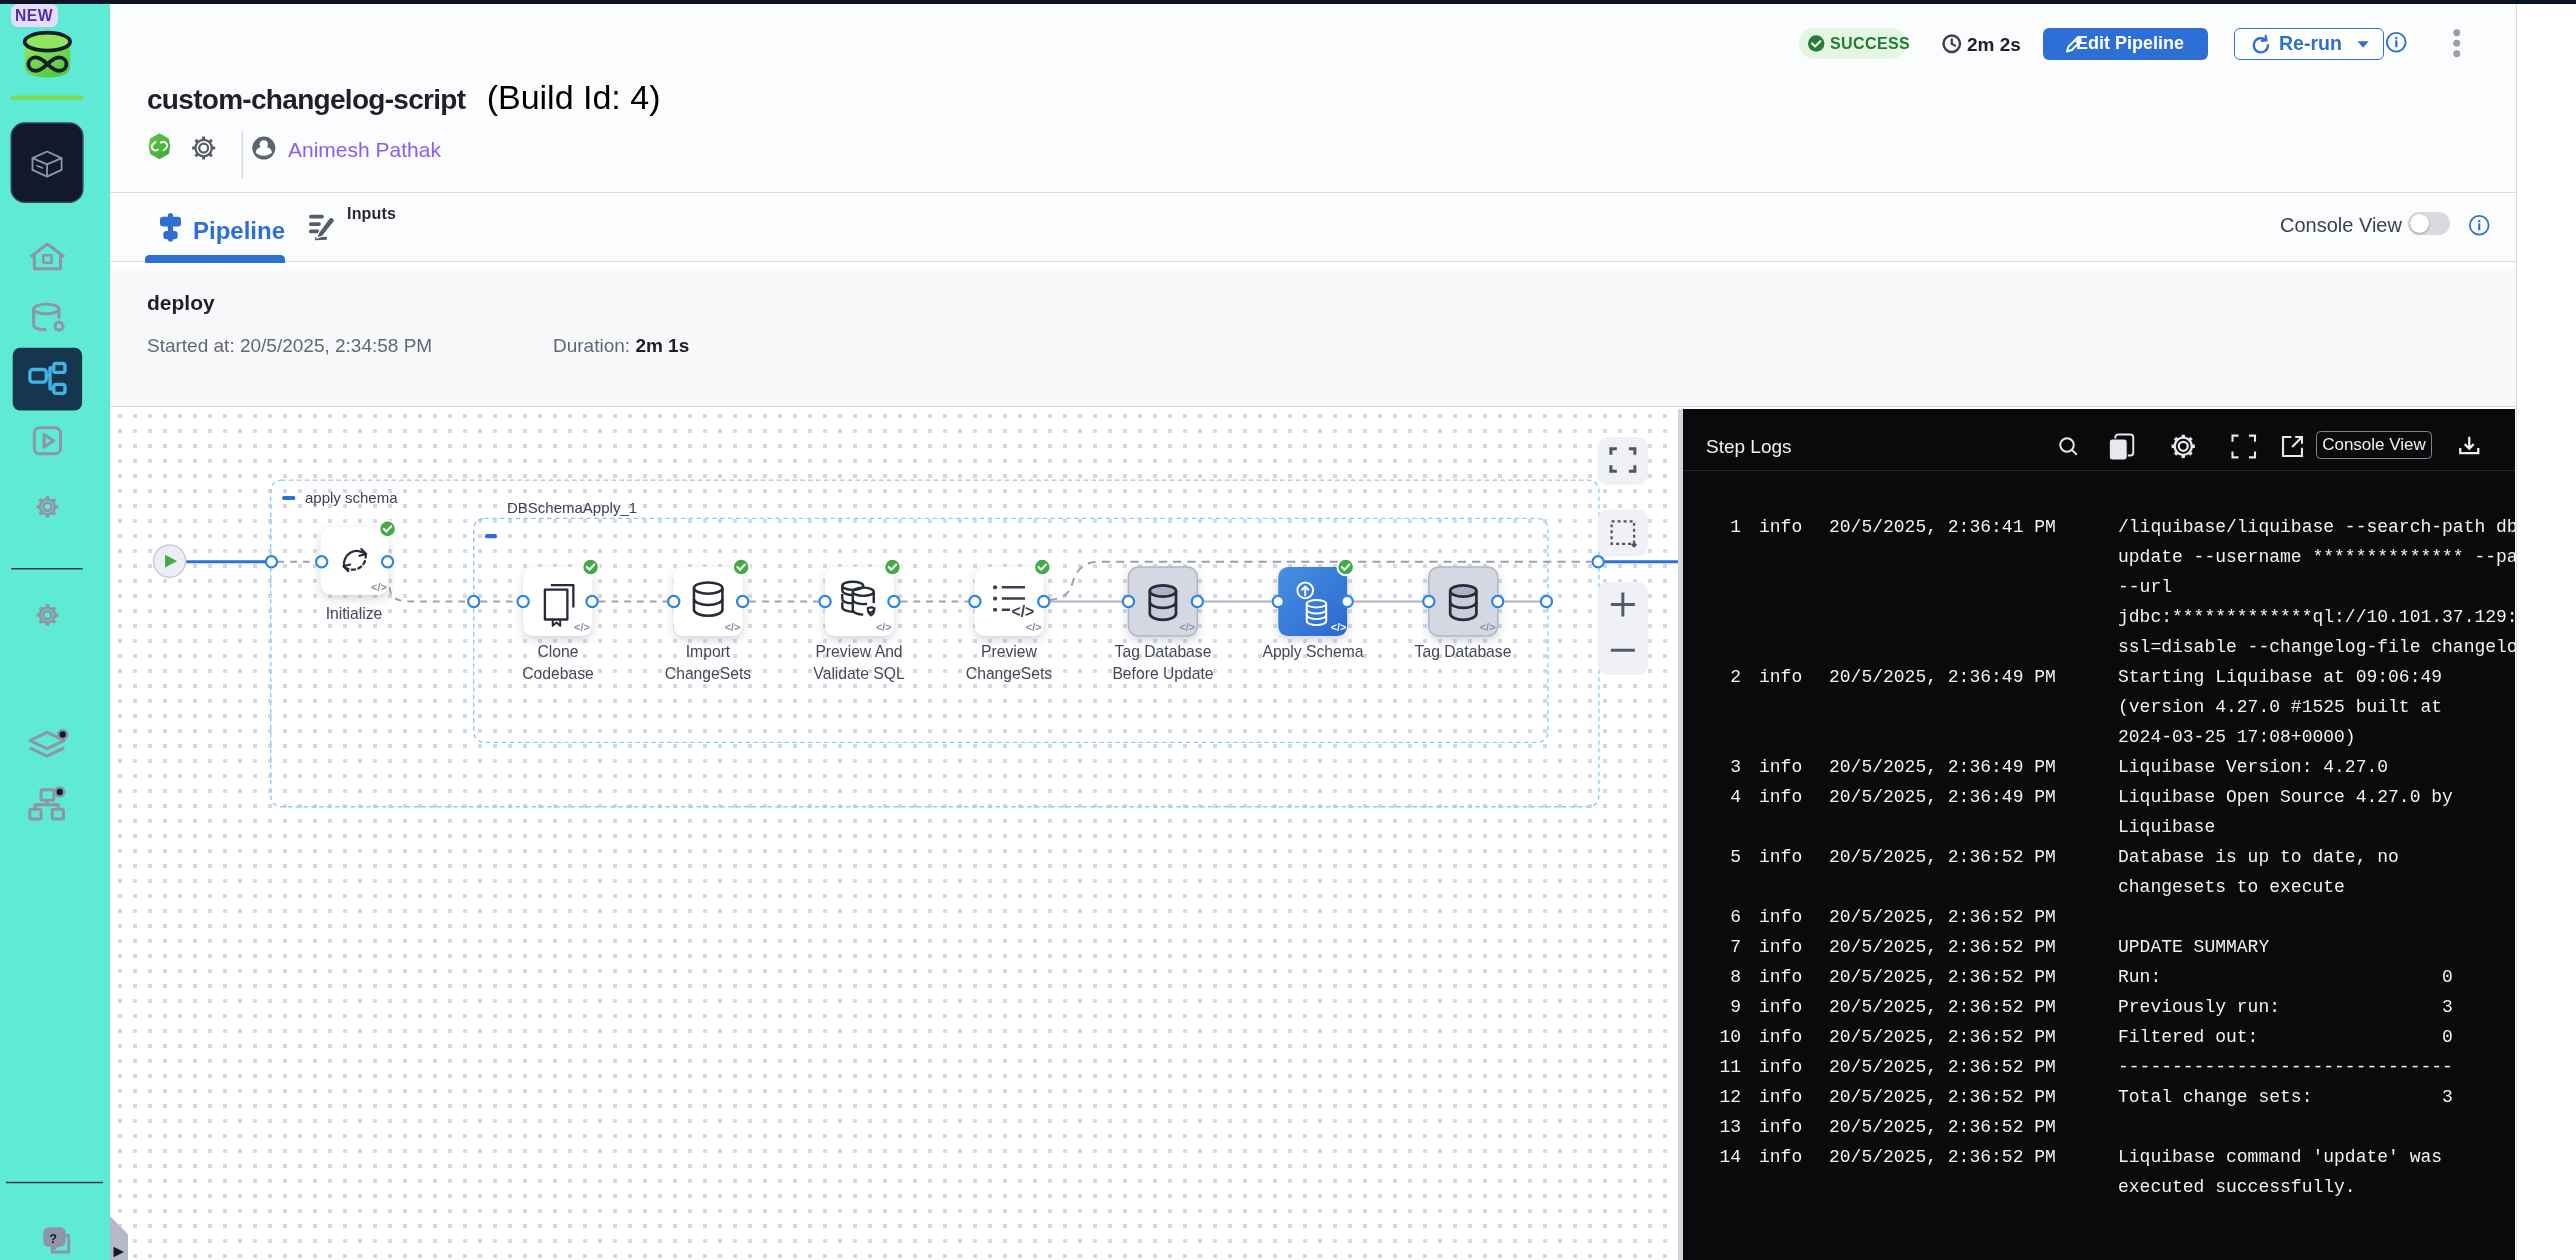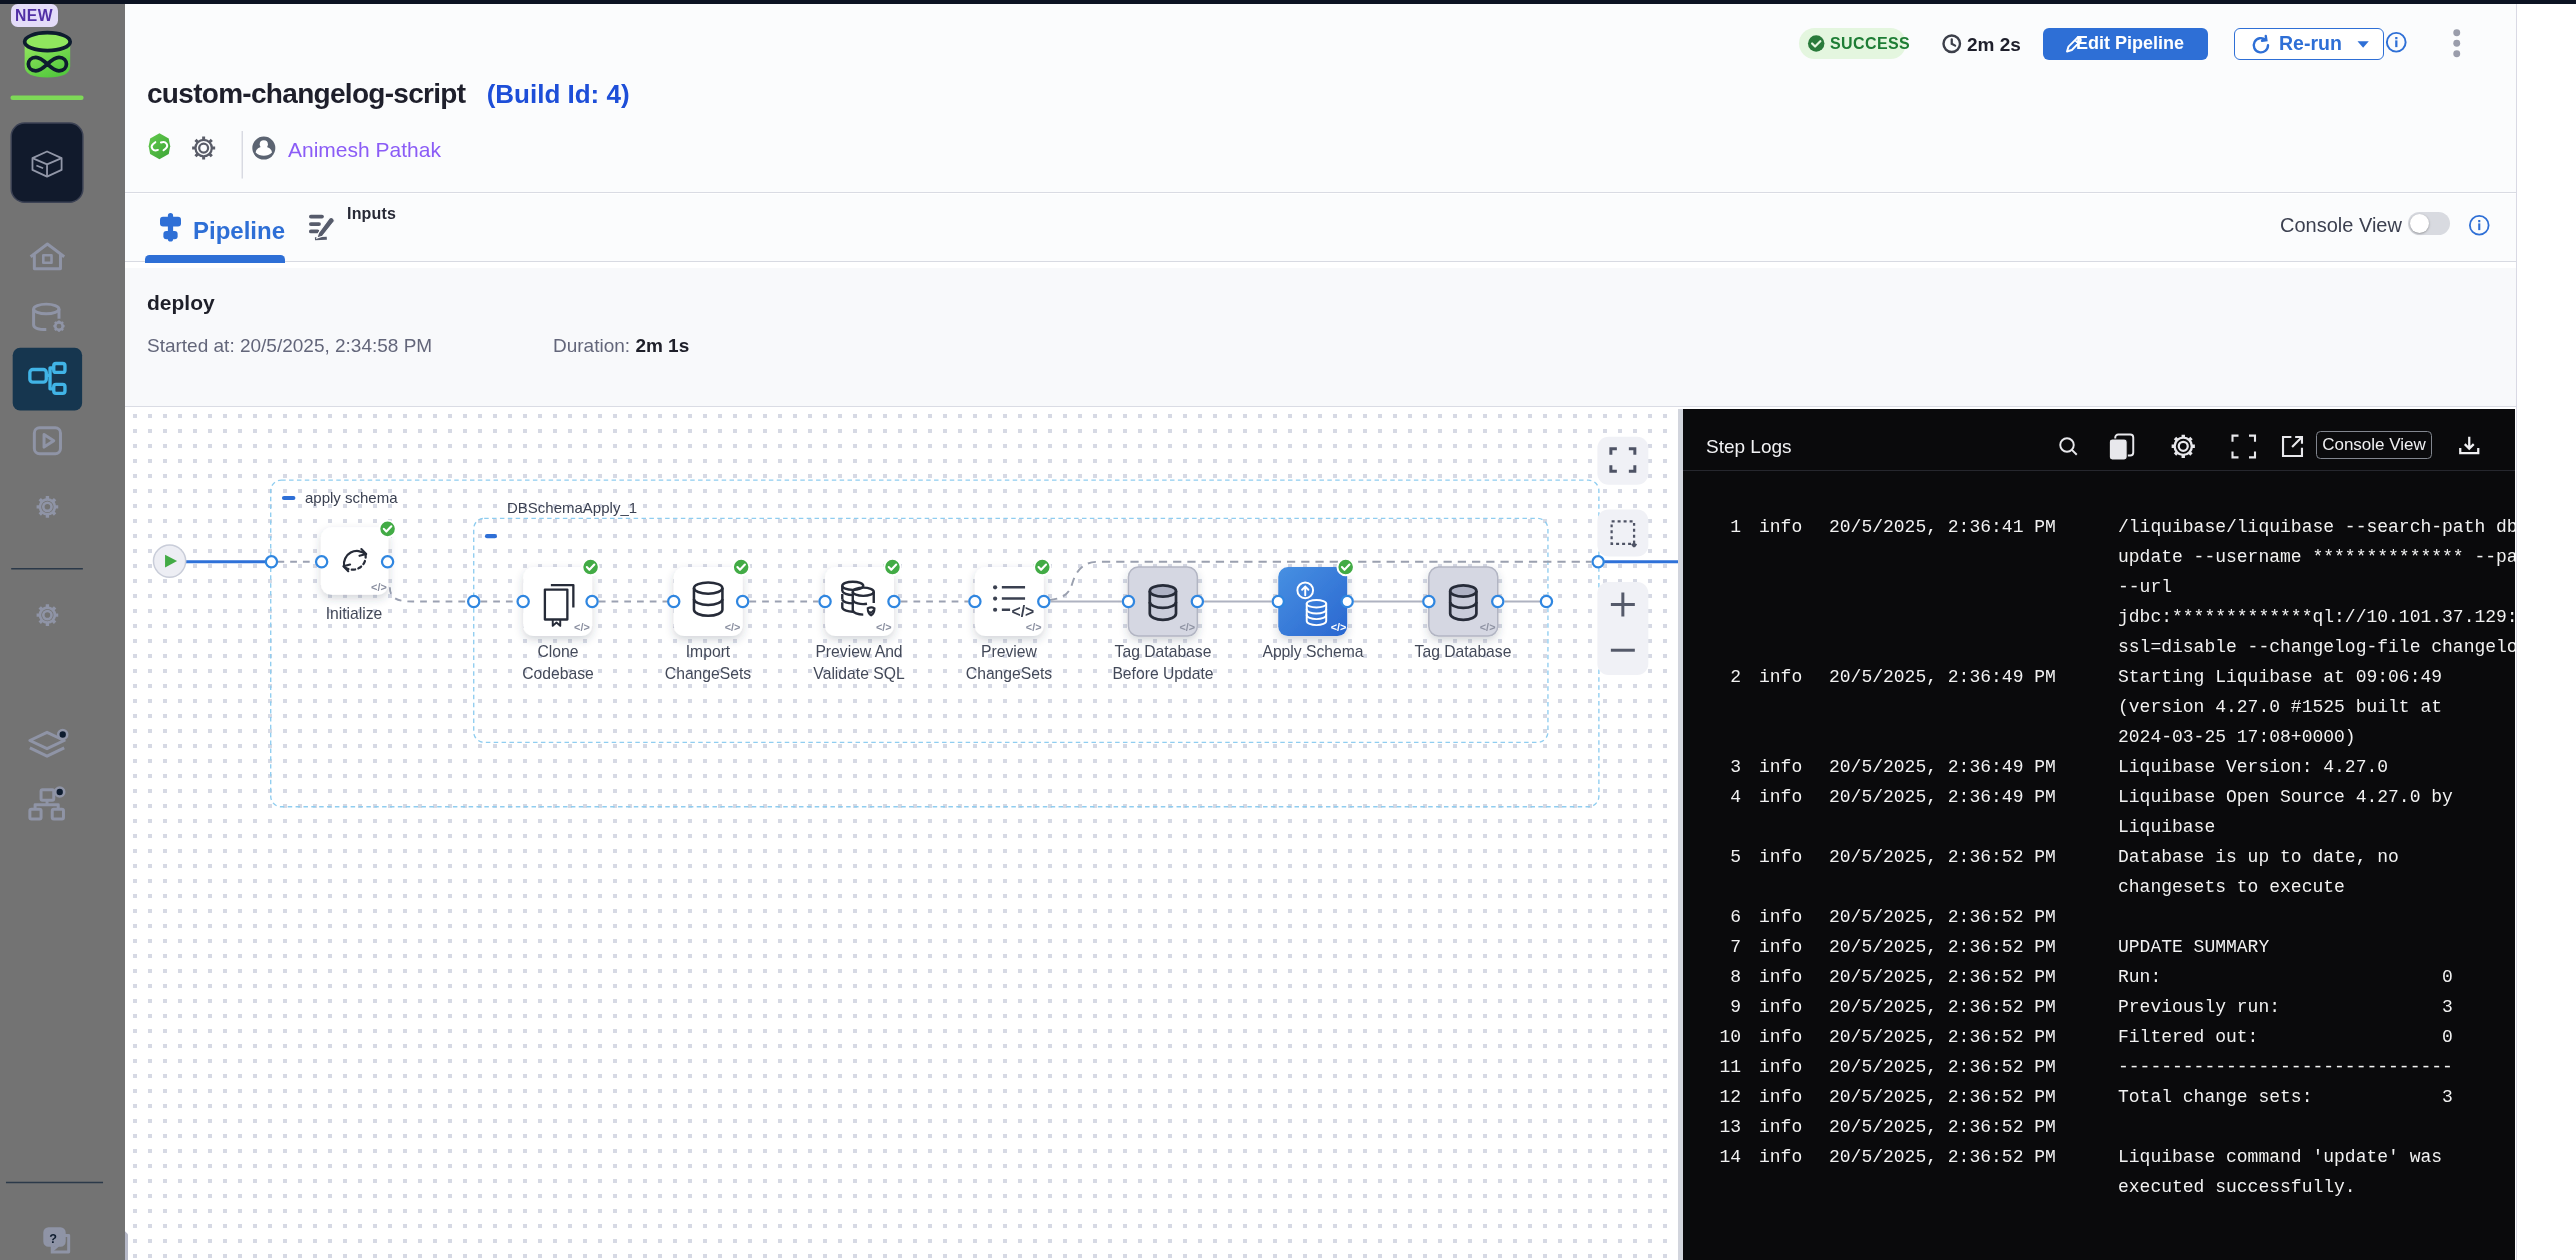--- a/index.html
+++ b/index.html
@@ -1,19 +1,19 @@
 <!DOCTYPE html>
 <html style="font-size:12px"><head>
 <meta charset="utf-8">
 <style>
   * { margin:0; padding:0; box-sizing:border-box; }
   html,body { width:2576px; height:1260px; overflow:hidden; background:#fff;
     font-family:"Liberation Sans", sans-serif; }
   #topstrip { position:absolute; left:0; top:0; width:2576px; height:3.7px; background:#0c1322; z-index:50; }
-  #sidebar { position:absolute; left:0; top:0; width:125px; height:1260px; background:#737373; z-index:40; }
+  #sidebar { position:absolute; left:0; top:0; width:110px; height:1260px; background:#5eead4; z-index:40; }
   #rightstrip { position:absolute; left:2516px; top:0; width:60px; height:1260px; background:#ffffff; border-left:1.5px solid #d9d9e4; z-index:30; }
 
   
   #header { position:absolute; left:109px; top:0; width:2407px; height:193px; background:#fbfcfd; border-bottom:0.7px solid #d9dbe3; z-index:10; }
   #tabbar { position:absolute; left:109px; top:194px; width:2407px; height:68px; background:#fbfcfd; border-bottom:1.5px solid #d8dae2; z-index:10; }
   #deploysec { position:absolute; left:109px; top:268px; width:2407px; height:139px; background:#f8f9fb; border-bottom:0.7px solid #dadce4; z-index:10; }
 
   #canvas { position:absolute; left:109px; top:403px; width:1569px; height:857px; background-color:#fff;
     background-image:
       linear-gradient(90deg, #fff 0 9px, rgba(255,255,255,0) 9px 12.7px, #fff 12.7px 15px),
@@ -124,21 +124,21 @@
       <rect x="60" y="1643" width="26" height="22" rx="5" fill="#8f94a6"></rect>
       <path d="M70 1665 L70 1672 L78 1665"></path>
       <path d="M86 1652 L92 1652 L92 1674 L68 1674" fill="none"></path>
       <text x="66" y="1662" font-size="17" fill="#0e1c2f" stroke="none" font-weight="bold">?</text>
     </g>
   </svg>
 </div>
 <div id="header">
 
 
-  <div style="position:absolute;left:38px;top:78px;font-size:28px;font-weight:bold;letter-spacing:-0.7px;color:#1e1f2b;white-space:nowrap;">custom-changelog-script&nbsp;&nbsp;&nbsp;<span style="font-weight:bold;letter-spacing:0;font-size:26px;color:#1d4ed8;">(Build Id: 4)</span></div>
+  <div style="position:absolute;left:38px;top:78px;font-size:28px;font-weight:bold;letter-spacing:-0.7px;color:#1e1f2b;white-space:nowrap;">custom-changelog-script&nbsp;&nbsp;&nbsp;<span style="font-weight:normal;letter-spacing:0;font-size:34px;color:#000000;">(Build Id: 4)</span></div>
 
   <svg class="hicon" style="left:38px;top:131px;" width="247" height="52" viewBox="0 0 330 70">
     <defs>
         <linearGradient id="hexg" x1="0" y1="0" x2="1" y2="1">
           <stop offset="0" stop-color="#62ca4c"></stop>
           <stop offset="1" stop-color="#3ca437"></stop>
         </linearGradient>
       </defs>
     <path d="M15.5 3 L28 10 L30 20.5 L28 31 L15.5 38 L3 31 L1 20.5 L3 10 Z" fill="url(#hexg)"></path>
     <path d="M13.5 25.5 q-5 2 -7.5 -1.5 q-2.5 -3.5 1 -6.5 l3 -2.5 M17.5 15.5 q5 -2 7.5 1.5 q2.5 3.5 -1 6.5 l-3 2.5" stroke="#fff" stroke-width="2.6" fill="none" stroke-linecap="round"></path>

